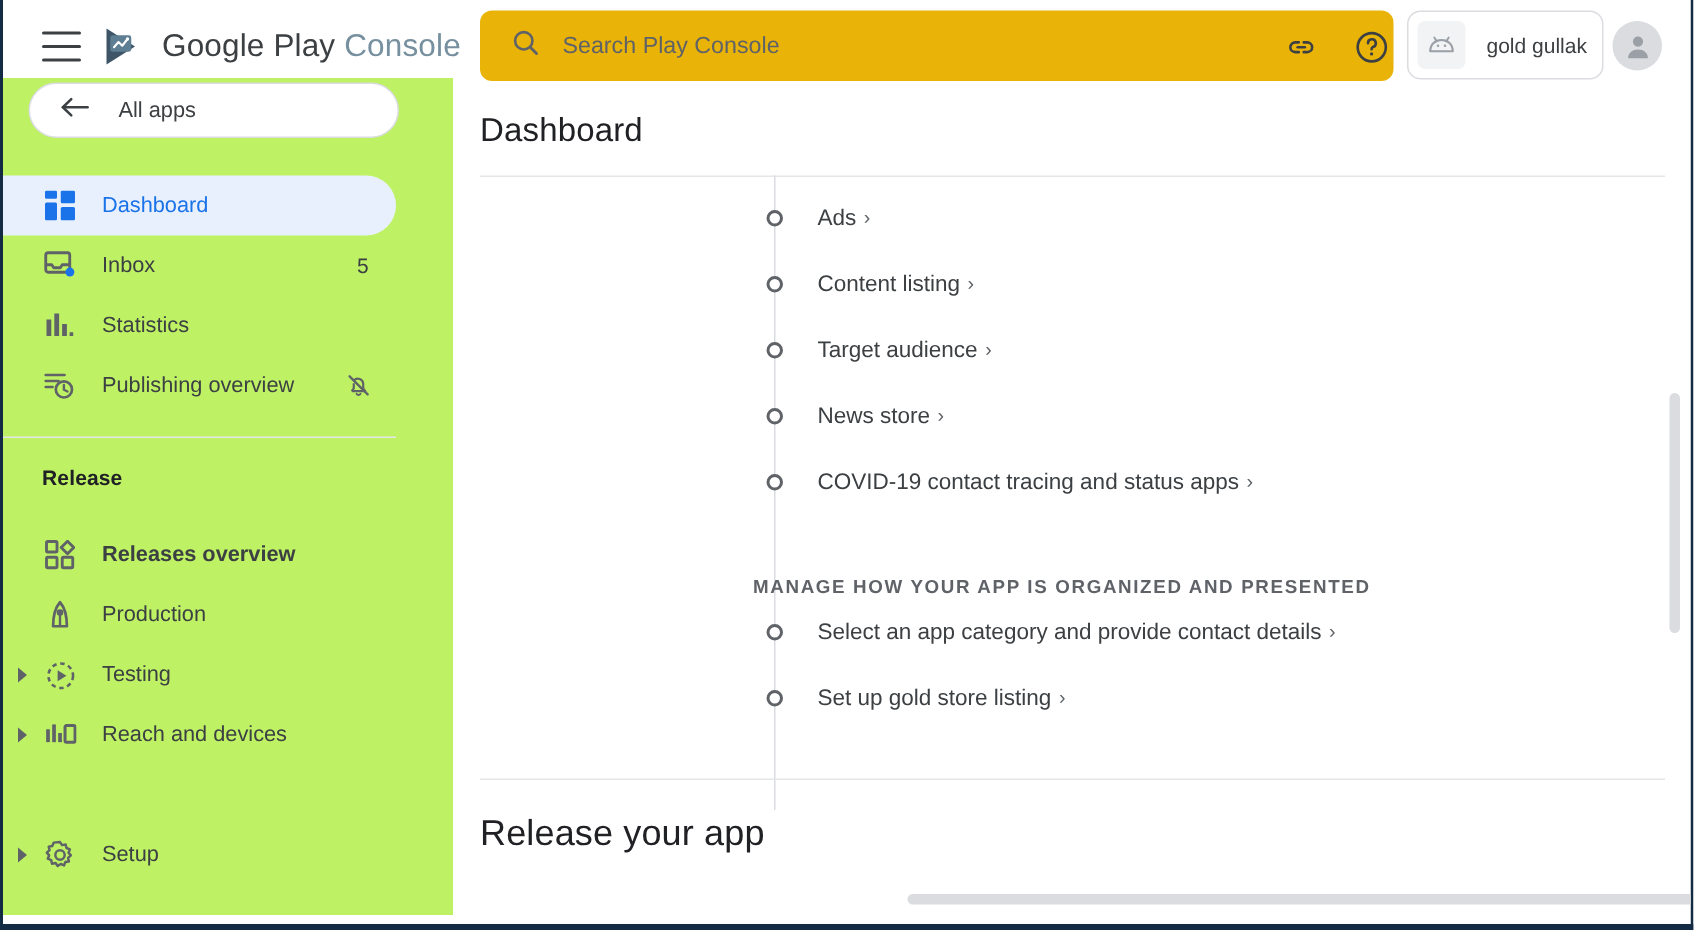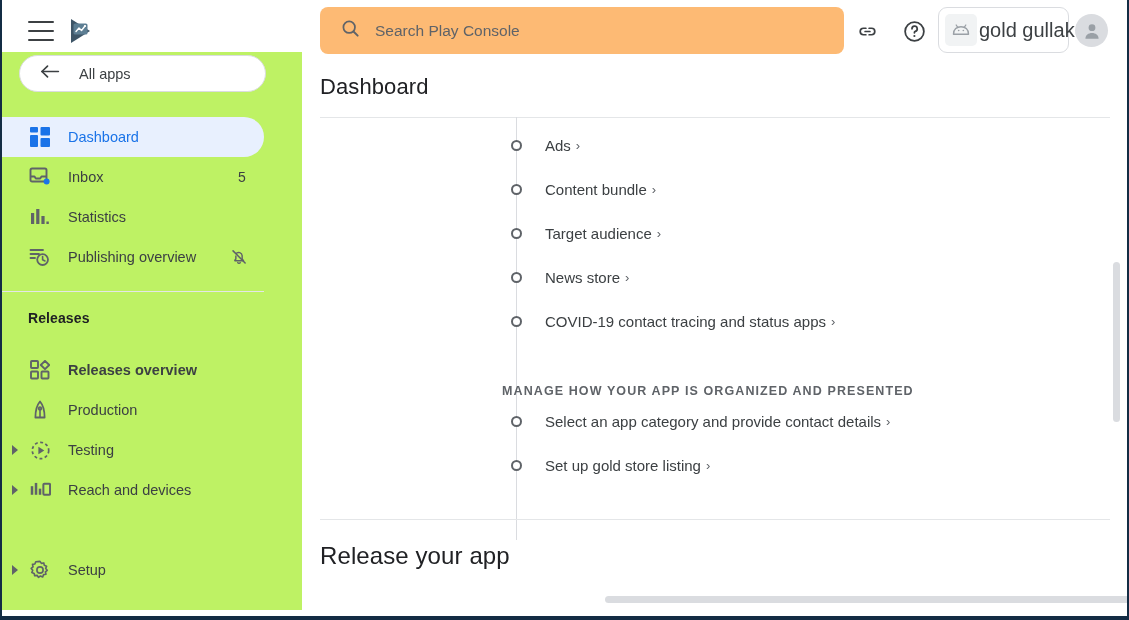--- a/index.html
+++ b/index.html
@@ -32,22 +32,22 @@
   .hamburger span { display: block; height: 2px; background: #3c4043; border-radius: 1px; }
 
   .brand { display: flex; align-items: center; gap: 10px; }
   .brand-logo { width: 30px; height: 28px; display:block; }
   .brand-text { font-size: 21px; letter-spacing: .1px; white-space: nowrap; }
   .brand-google { color: #3c4043; }
   .brand-console { color: #77909f; }
 
   #search-box {
     position: absolute; left: 318px; top: 7px;
-    width: 524px; height: 47px;
-    background: #fdba74; border-radius: 8px;
+    width: 609px; height: 47px;
+    background: #eab308; border-radius: 8px;
     display: flex; align-items: center; cursor: text; text-align: center;
   }
   #search-box .s-icon { margin: 0 14px 0 20px; flex: none; }
   #search-box .s-text { font-size: 15.5px; color: #5f6368; }
 
   .top-icon-btn {
     position: absolute; top: 16px; width: 30px; height: 30px;
     display: flex; align-items: center; justify-content: center; cursor: pointer;
   }
   #link-btn { left: 850px; }
@@ -58,21 +58,21 @@
     width: 131px; height: 46px;
     border: 1px solid #dadce0; border-radius: 9px;
     display: flex; align-items: center; cursor: pointer; background: #fff;
   }
   #account-chip .app-thumb {
     width: 32px; height: 32px; margin-left: 6px; flex: none;
     background: #f1f3f4; border-radius: 5px;
     display: flex; align-items: center; justify-content: center;
   }
   #account-chip .acct-name {
-    font-size: 20px; color: #3c4043; margin-left: 2px; white-space: nowrap;
+    font-size: 14px; color: #3c4043; margin-left: 14px; white-space: nowrap;
   }
   #avatar {
     position: absolute; left: 1073px; top: 14px;
     width: 33px; height: 33px; border-radius: 50%;
     background: #dadce0; display: flex; align-items: center; justify-content: center;
     cursor: pointer;
   }
 
   
   #sidebar {
@@ -205,20 +205,24 @@
     </div>
 
     <div class="brand">
       <span>
         <svg class="brand-logo" viewBox="0 0 30 28">
           <path d="M3 2 L3 26 L22 14 Z" fill="#3e5567"></path>
           <rect x="5.5" y="6.5" width="14" height="11" rx="1.6" fill="#5d7e93"></rect>
           <polyline points="8,14.5 11,11 13.5,13.5 17,9" fill="none" stroke="#ffffff" stroke-width="1.4" stroke-linecap="round" stroke-linejoin="round"></polyline>
           <circle cx="17" cy="9" r="1.1" fill="#ffffff"></circle>
         </svg>
+      </span>
+      <span class="brand-text">
+        <span class="brand-google">Google Play</span>
+        <span class="brand-console">Console</span>
       </span>
     </div>
 
     <div id="search-box">
       <span class="s-icon">
         <svg width="21" height="21" viewBox="0 0 24 24">
           <circle cx="10.5" cy="10.5" r="6.6" fill="none" stroke="#5f6368" stroke-width="2"></circle>
           <line x1="15.4" y1="15.4" x2="20.2" y2="20.2" stroke="#5f6368" stroke-width="2.2" stroke-linecap="round"></line>
         </svg>
       </span>
@@ -329,21 +333,21 @@
         <svg width="18" height="18" viewBox="0 0 20 20">
           <path d="M5 14.2h10l-1.5-2v-3.3a4 4 0 0 0-7-2.6" fill="none" stroke="#5f6368" stroke-width="1.6" stroke-linejoin="round"></path>
           <path d="M6.5 8.3v3.9L5 14.2" fill="none" stroke="#5f6368" stroke-width="1.6" stroke-linejoin="round"></path>
           <path d="M8.6 16.2a1.6 1.6 0 0 0 2.8 0" fill="none" stroke="#5f6368" stroke-width="1.5" stroke-linecap="round"></path>
           <line x1="3.4" y1="3.2" x2="16.8" y2="16.6" stroke="#5f6368" stroke-width="1.7" stroke-linecap="round"></line>
         </svg>
       </span>
     </div>
 
     <div id="sidebar-divider"></div>
-    <div id="release-heading">Releases</div>
+    <div id="release-heading">Release</div>
 
     <div class="nav-item" style="top:298px;position:absolute;left:0;width:262px;font-weight:bold;">
       <span class="nav-pill"></span>
       <span class="nav-icon">
         <svg width="20" height="20" viewBox="0 0 20 20">
           <rect x="1" y="1" width="7" height="7" rx="0.8" fill="none" stroke="#5f6368" stroke-width="1.9"></rect>
           <path d="M15 0.8 L19.2 5 L15 9.2 L10.8 5 Z" fill="none" stroke="#5f6368" stroke-width="1.9" stroke-linejoin="round"></path>
           <rect x="1" y="11.5" width="7" height="7" rx="0.8" fill="none" stroke="#5f6368" stroke-width="1.9"></rect>
           <rect x="11.5" y="11.5" width="7" height="7" rx="0.8" fill="none" stroke="#5f6368" stroke-width="1.9"></rect>
         </svg>
@@ -424,21 +428,21 @@
     <div class="check-item" style="top:73px;">
       <span class="check-dot"></span>
       <span class="check-label">
         <span>Ads</span><span class="chev">›</span>
       </span>
     </div>
 
     <div class="check-item" style="top:117px;">
       <span class="check-dot"></span>
       <span class="check-label">
-        <span>Content bundle</span><span class="chev">›</span>
+        <span>Content listing</span><span class="chev">›</span>
       </span>
     </div>
 
     <div class="check-item" style="top:161px;">
       <span class="check-dot"></span>
       <span class="check-label">
         <span>Target audience</span><span class="chev">›</span>
       </span>
     </div>
 

